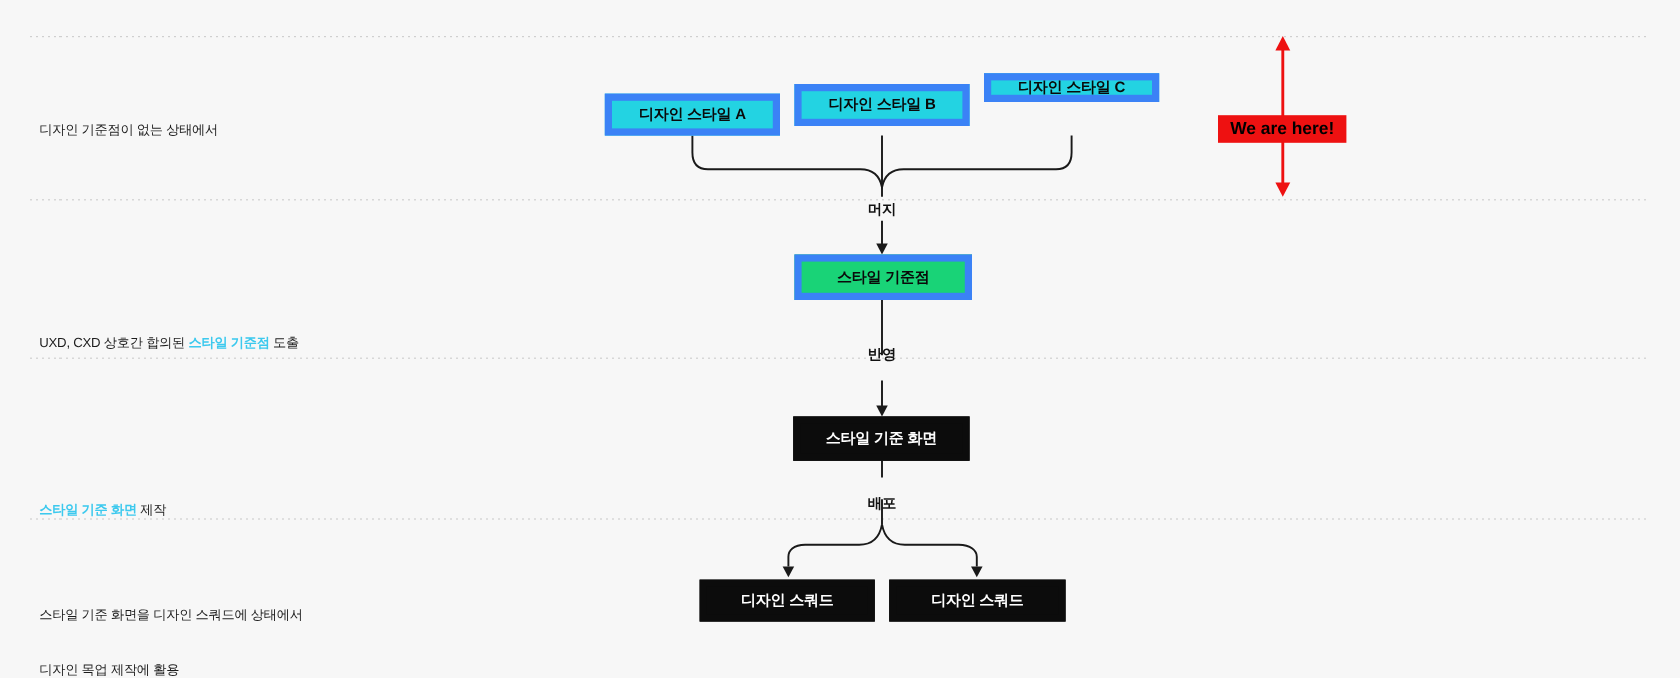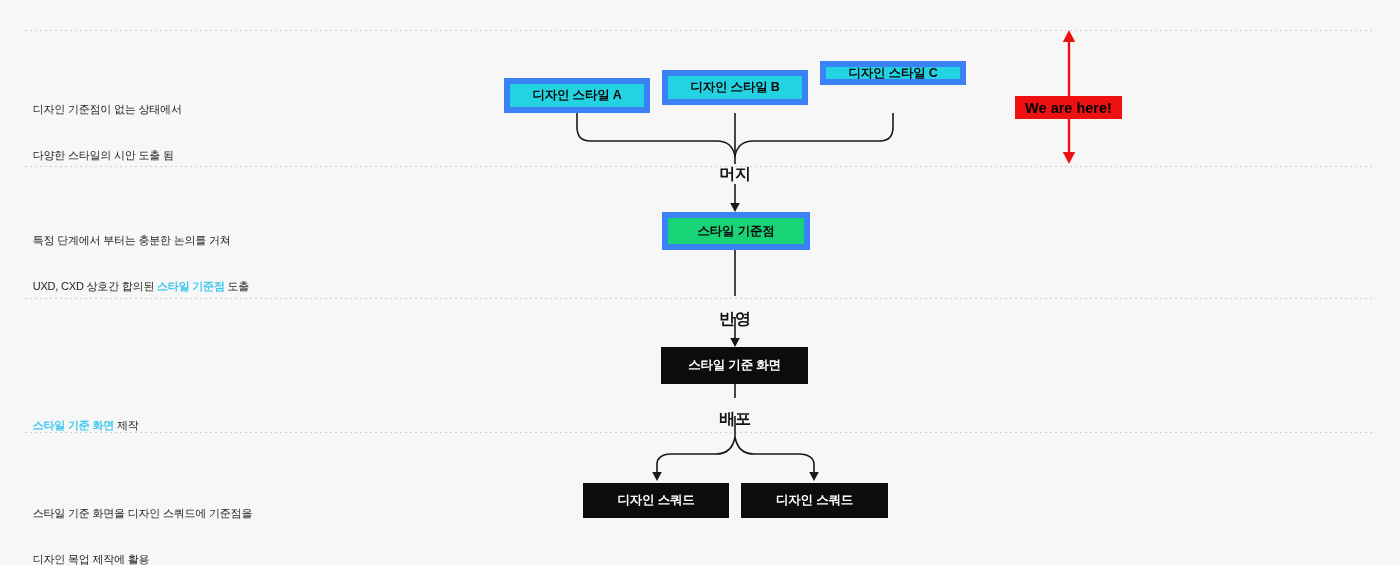--- a/index.html
+++ b/index.html
@@ -26,21 +26,21 @@
   .node{
     position:absolute;display:flex;align-items:center;justify-content:center;
     box-sizing:border-box;font-size:12.5px;font-weight:700;letter-spacing:-0.2px;
     border:6px solid #3b82f6;
   }
   .node.cyan{background:var(--cyan);color:#0a0a0a;}
   .node.green{background:var(--green);color:#0a0a0a;}
   .node.dark{background:var(--black);color:#ffffff;border-color:var(--black);}
   .conn-label{
     position:absolute;left:735px;transform:translateX(-50%);
-    font-size:16px;font-weight:700;color:#111;letter-spacing:-0.2px;line-height:14px;
+    font-size:12px;font-weight:700;color:#111;letter-spacing:-0.2px;line-height:14px;
   }
   svg.wires{position:absolute;left:0;top:0;pointer-events:none;}
   .flow{stroke:var(--line);stroke-width:1.6;fill:none;}
   .arrowhead{fill:var(--line);stroke:none;}
   .red-line{stroke:var(--red);stroke-width:2.4;}
   .red-head{fill:var(--red);stroke:none;}
   .badge{
     position:absolute;left:1015px;top:96px;width:107px;height:23px;
     background:var(--red);color:#000000;display:flex;align-items:center;justify-content:center;
     font-size:14.5px;font-weight:700;letter-spacing:0;
@@ -77,46 +77,45 @@
   <path class="flow" d="M735,437 C737,448 743,454 754,454 L799,454 C809,454 814,459 814,464 L814,472"></path>
   <polygon class="arrowhead" points="814,481 809.2,472 818.8,472"></polygon>
 
   <line class="red-line" x1="1069" y1="39" x2="1069" y2="155"></line>
   <polygon class="red-head" points="1069,30 1062.8,42 1075.2,42"></polygon>
   <polygon class="red-head" points="1069,164 1062.8,152 1075.2,152"></polygon>
 </svg>
 
 <div class="note" style="top:75px">
   <span>디자인 기준점이 없는 상태에서</span><br>
-  <span>다양한 스타일의 시안 도출 됨</span>
 </div>
 
 <div class="note" style="top:206px">
-  <span>특정 단계에서 부터는 충분한 논의를 거쳐</span><br>
+  <br>
   <span>UXD, CXD 상호간 합의된 </span><span class="accent">스타일 기준점</span><span> 도출</span>
 </div>
 
 <div class="note" style="top:345px">
   <br>
   <span class="accent">스타일 기준 화면</span><span> 제작</span>
 </div>
 
 <div class="note" style="top:479px">
-  <span>스타일 기준 화면을 디자인 스쿼드에 기준점을</span><br>
+  <span>스타일 기준 화면을 디자인 스쿼드에 상태에서</span><br>
   <span>디자인 목업 제작에 활용</span>
 </div>
 
 <div class="node cyan" style="left:504px;top:78px;width:146px;height:35px">디자인 스타일 A</div>
 <div class="node cyan" style="left:662px;top:70px;width:146px;height:35px">디자인 스타일 B</div>
 <div class="node cyan" style="left:820px;top:61px;width:146px;height:24px">디자인 스타일 C</div>
 
 <div class="node green" style="left:662px;top:212px;width:148px;height:38px">스타일 기준점</div>
 
 <div class="node dark" style="left:661px;top:347px;width:147px;height:37px">스타일 기준 화면</div>
 
 <div class="node dark" style="left:583px;top:483px;width:146px;height:35px">디자인 스쿼드</div>
 <div class="node dark" style="left:741px;top:483px;width:147px;height:35px">디자인 스쿼드</div>
 
 <div class="conn-label" style="top:167px">머지</div>
-<div class="conn-label" style="top:312px">반영</div>
+<div class="conn-label" style="top:288px">반영</div>
 <div class="conn-label" style="top:412px">배포</div>
 
 <div class="badge">We are here!</div>
 
 </body></html>

